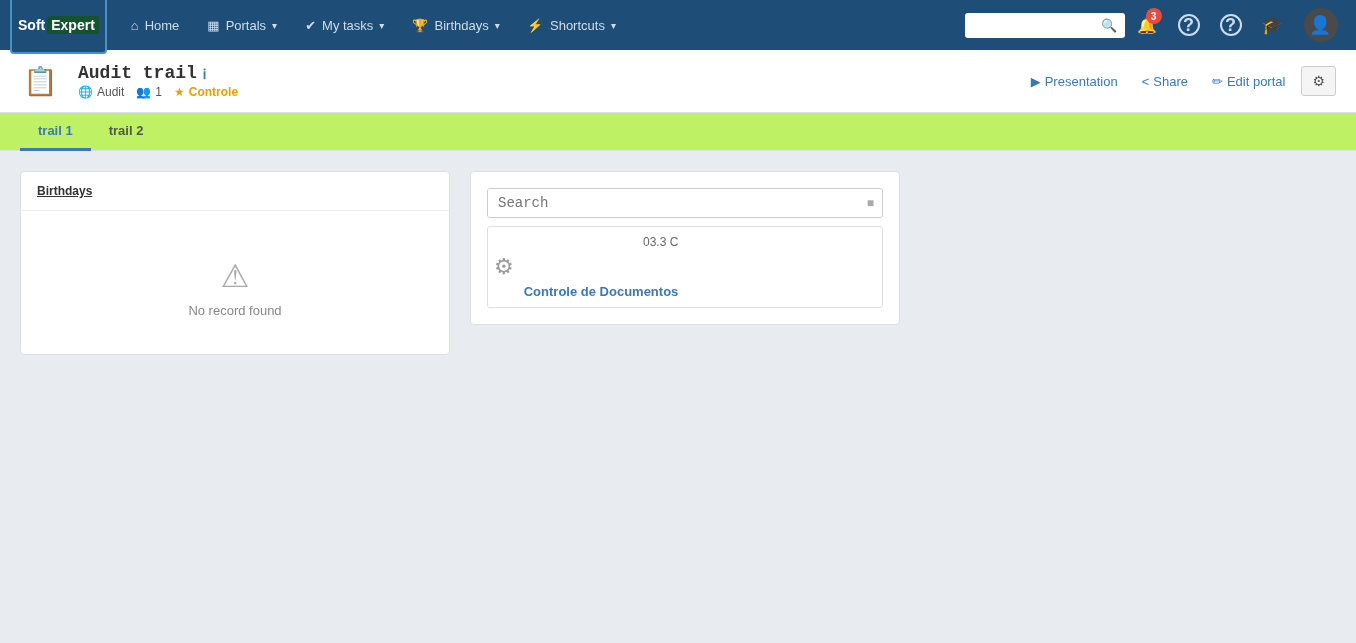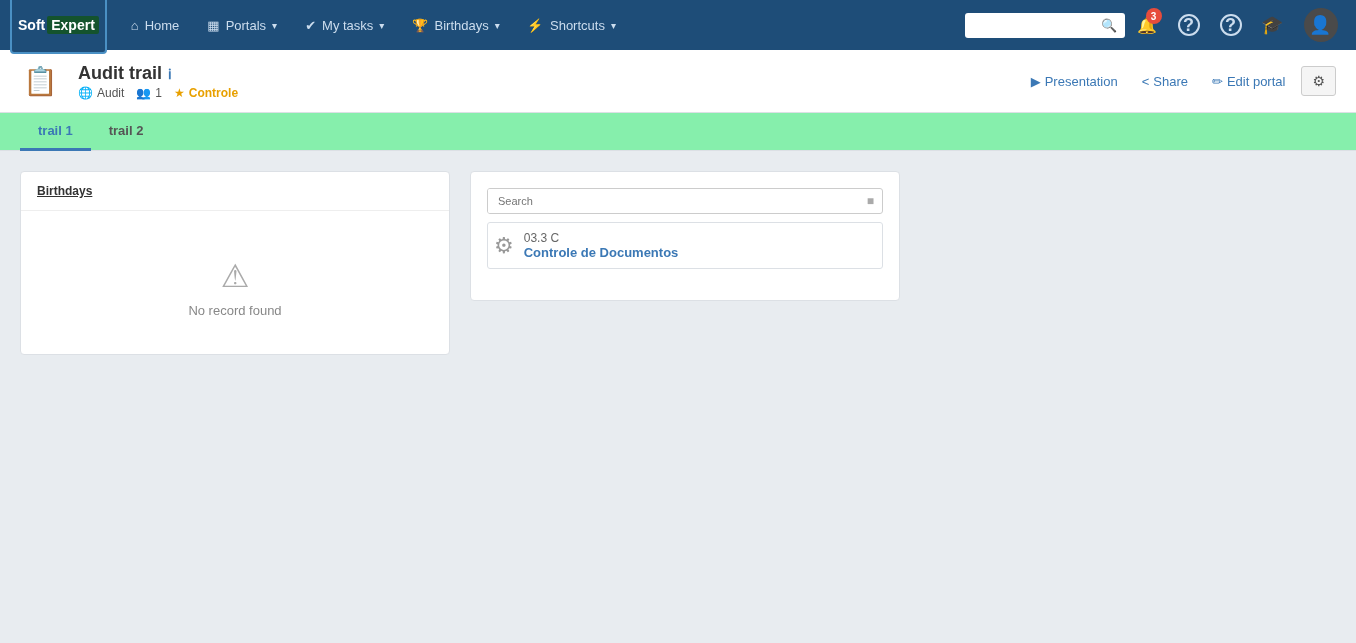--- a/index.html
+++ b/index.html
@@ -124,20 +124,21 @@
       color: #666;
     }
     .header-title-block { display: flex; flex-direction: column; }
     .header-title {
       font-size: 18px;
       font-weight: bold;
       color: #333;
       display: flex;
       align-items: center;
       gap: 6px;
+      font-family: Liberation Mono, monospace;
     }
     .info-icon {
       color: #3b78b5;
       font-size: 14px;
       cursor: pointer;
     }
     .header-meta {
       display: flex;
       align-items: center;
       gap: 12px;
@@ -175,21 +176,21 @@
       background: #f5f5f5;
       border-radius: 3px;
       padding: 6px 10px;
       cursor: pointer;
       font-size: 14px;
       color: #555;
     }
 
     
     .tabs-bar {
-      background: #86efac;
+      background: #bef264;
       border-bottom: 1px solid #dce0e5;
       padding: 0 20px;
       display: flex;
     }
     .tab {
       padding: 10px 18px;
       cursor: pointer;
       font-size: 13px;
       color: #555;
       border-bottom: 3px solid transparent;
@@ -259,22 +260,23 @@
       align-items: center;
       border: 1px solid #ccc;
       border-radius: 3px;
       margin-bottom: 8px;
       overflow: hidden;
     }
     .workflow-search input {
       flex: 1;
       border: none;
       padding: 6px 10px;
-      font-size: 11px;
+      font-size: 14px;
       outline: none;
+      font-family: Liberation Mono, monospace;
     }
     .workflow-search-icon {
       padding: 0 8px;
       color: #aaa;
       font-size: 12px;
     }
     .workflow-item {
       display: flex;
       align-items: center;
       gap: 10px;
@@ -284,25 +286,27 @@
       cursor: pointer;
     }
     .workflow-gear {
       font-size: 22px;
       color: #999;
     }
     .workflow-info { display: flex; flex-direction: column; }
     .workflow-code {
       font-size: 12px;
       color: #666;
+      text-align: right;
     }
     .workflow-name {
       font-size: 13px;
       color: #3b78b5;
       font-weight: bold;
+      margin-top: 35px;
     }
   </style>
 </head>
 <body>
 
 <nav class="navbar">
   <div class="navbar-logo">
     <span class="logo-soft">Soft</span>
     <span class="logo-expert">Expert</span>
   </div>

